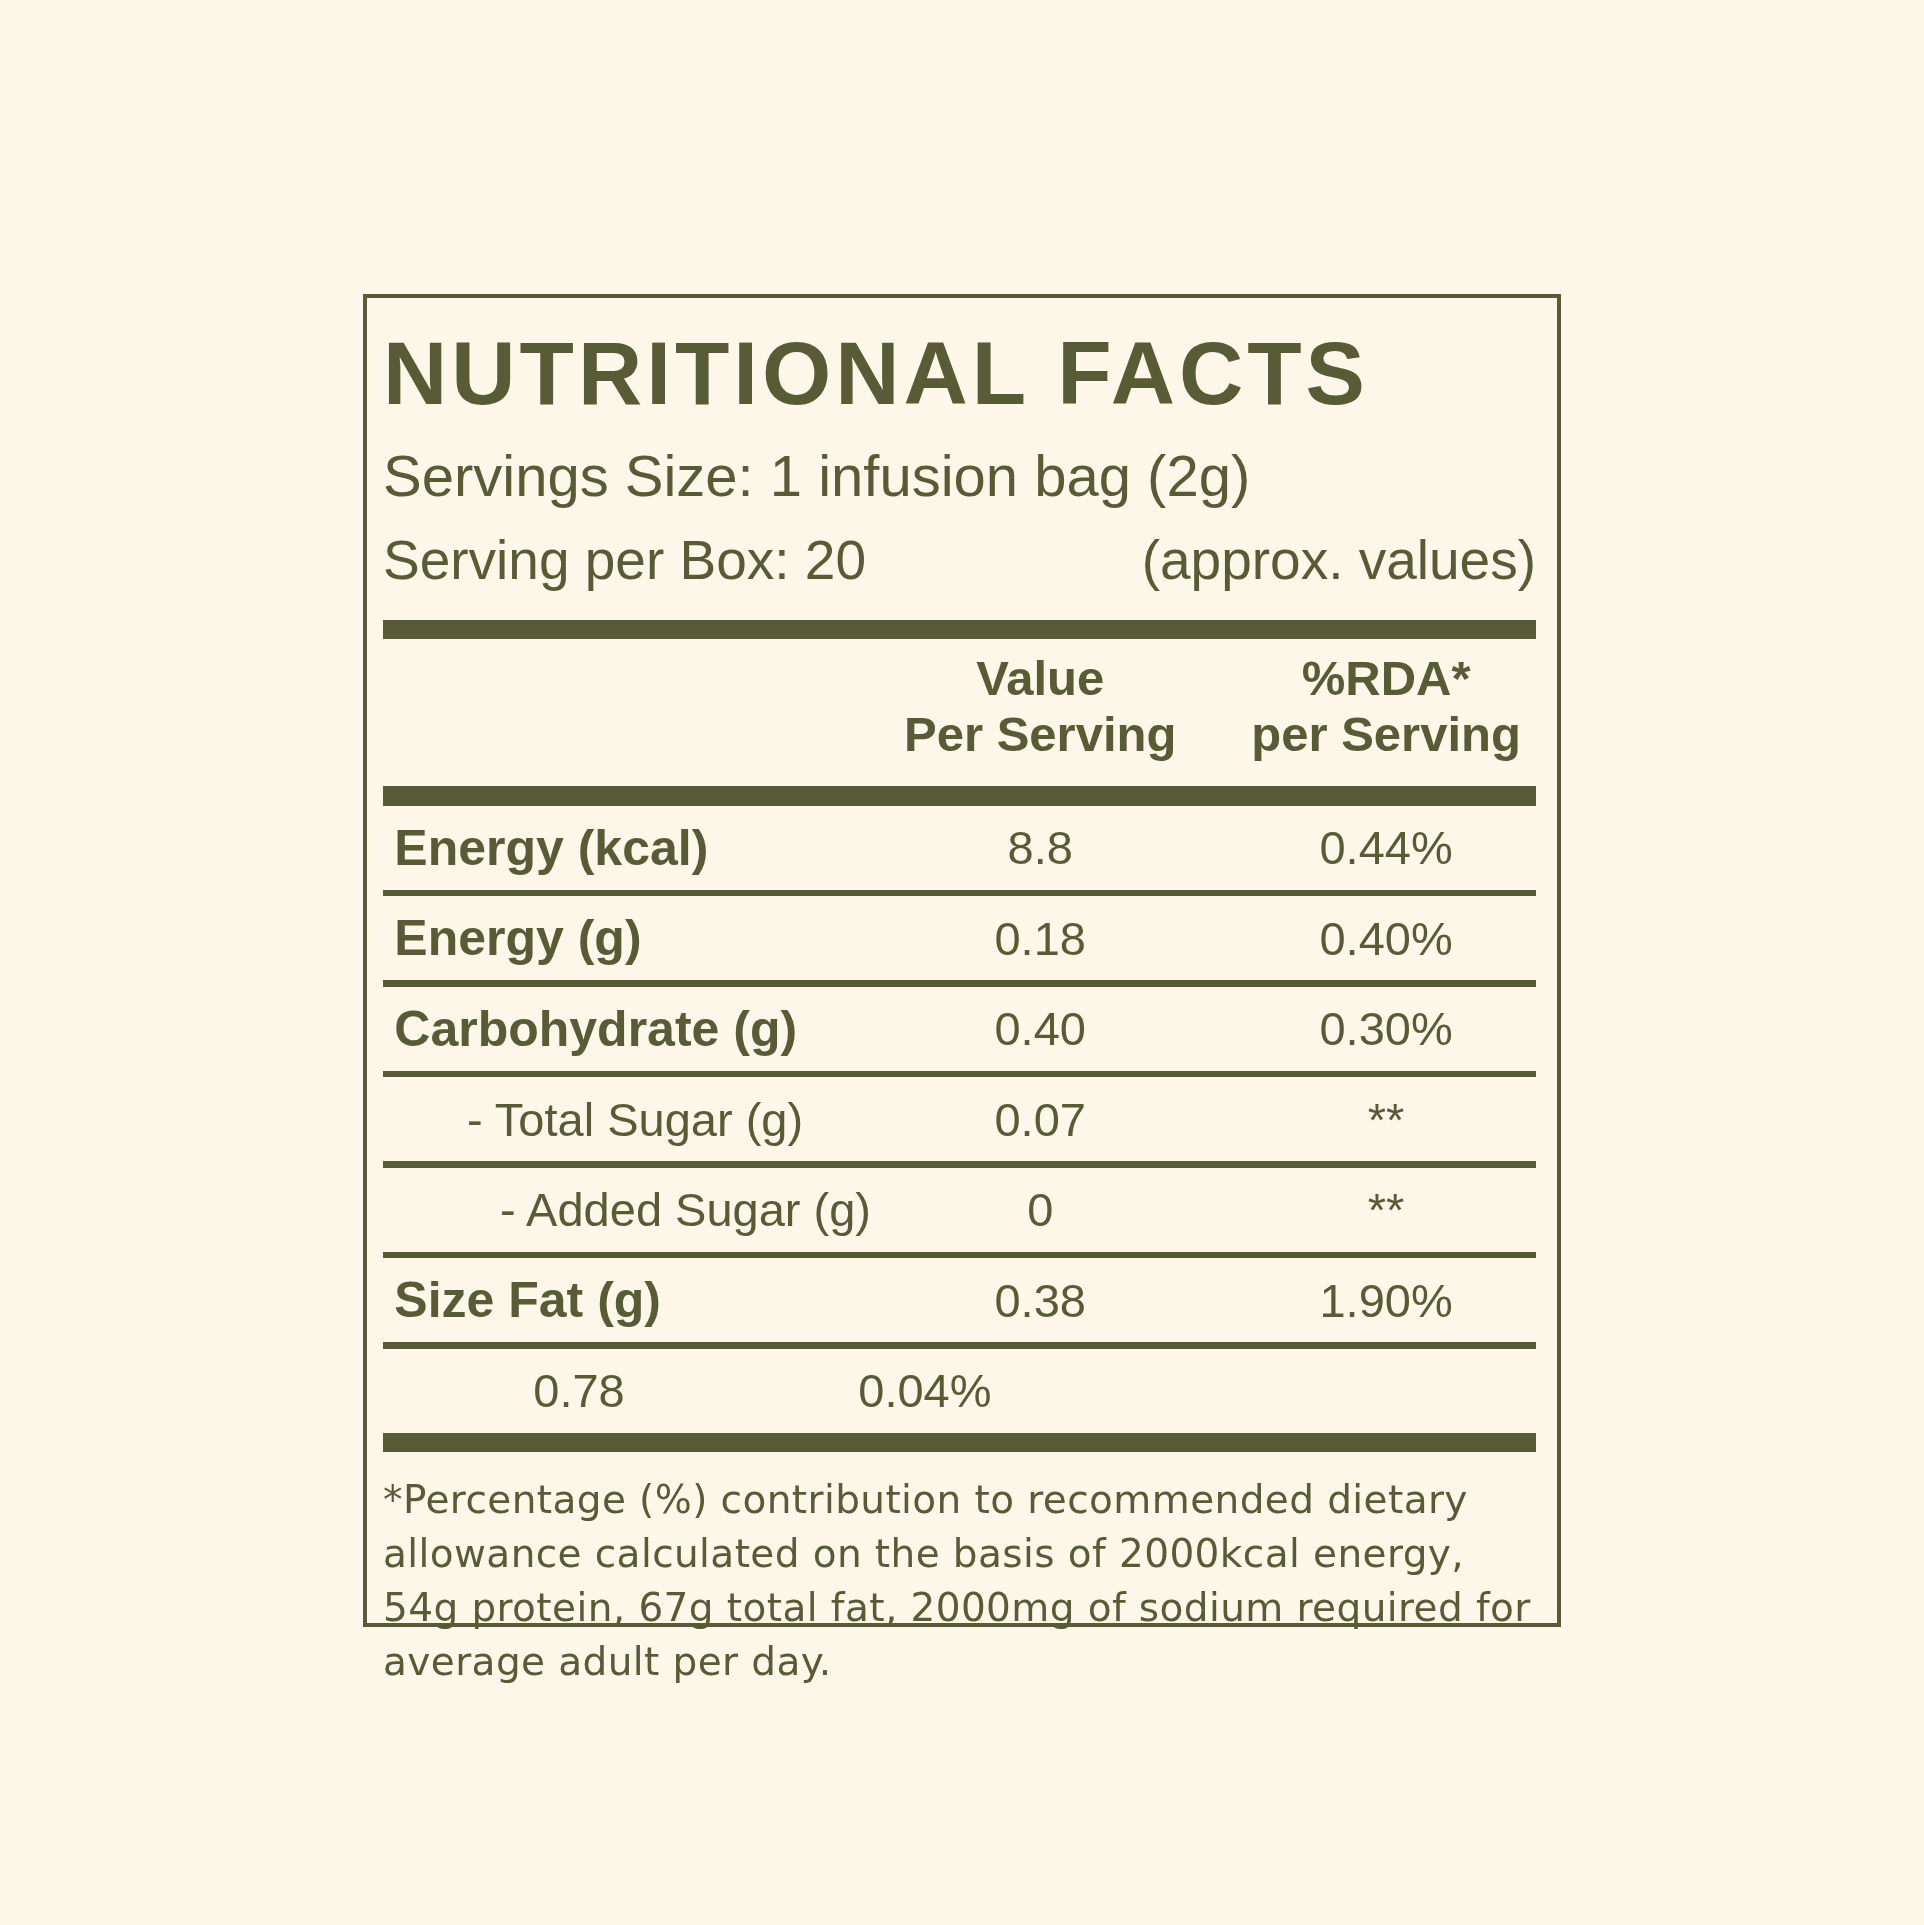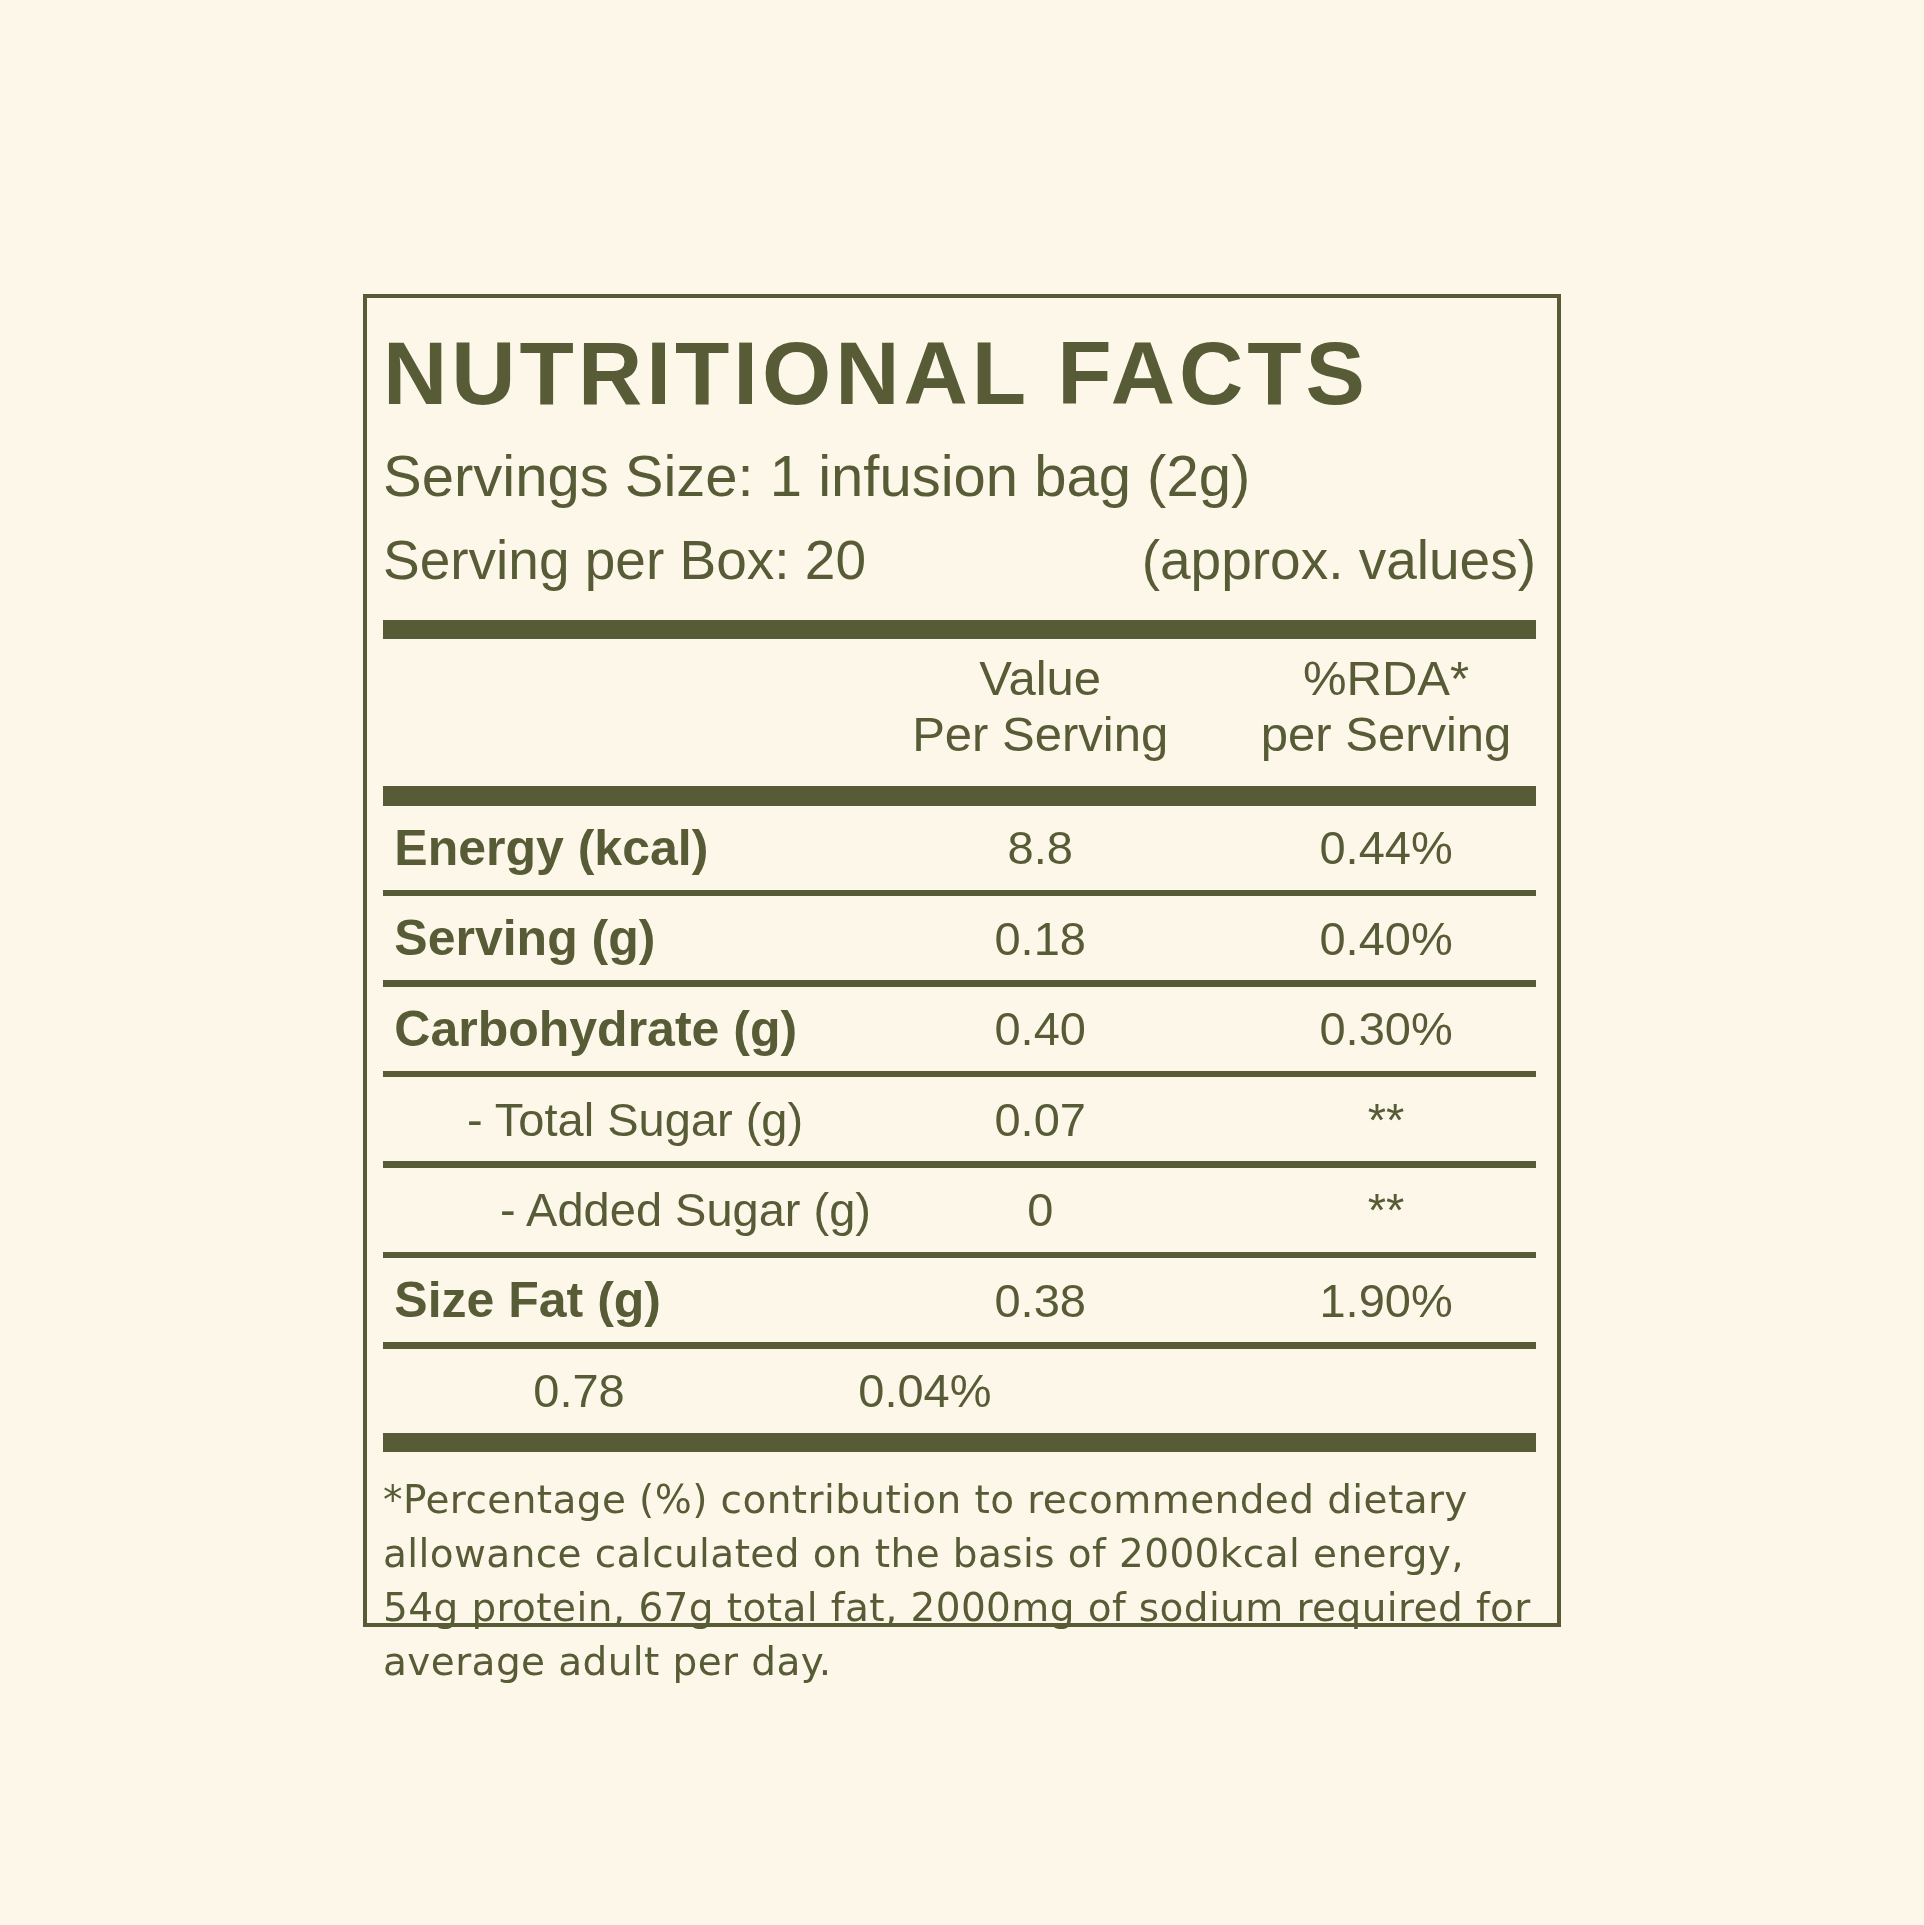--- a/index.html
+++ b/index.html
@@ -44,21 +44,21 @@
   .bar {
     height: 19.4px;
     background: #575C36;
   }
   .bar-top { margin-top: 32px; }
   .col-header {
     display: flex;
     margin-top: 11.3px;
   }
   .col-header .cell {
-    font-weight: normal;
+    font-weight: bold;
     font-size: 49px;
     line-height: 56px;
     text-align: center;
   }
   .cell.c-label { width: 40%; box-sizing: border-box; padding-left: 11.3px; text-align: left; }
   .cell.c-value { width: 34%; text-align: center; }
   .cell.c-rda   { width: 26%; text-align: center; }
   .bar-mid { margin-top: 24px; }
   .row {
     height: 84px;
@@ -123,21 +123,21 @@
   <div class="bar bar-mid"></div>
 
   <div class="row">
     <div class="cell c-label">Energy (kcal)</div>
     <div class="cell c-value">8.8</div>
     <div class="cell c-rda">0.44%</div>
   </div>
   <div class="divider"></div>
 
   <div class="row">
-    <div class="cell c-label">Serving (g)</div>
+    <div class="cell c-label">Energy (g)</div>
     <div class="cell c-value">0.18</div>
     <div class="cell c-rda">0.40%</div>
   </div>
   <div class="divider"></div>
 
   <div class="row">
     <div class="cell c-label">Carbohydrate (g)</div>
     <div class="cell c-value">0.40</div>
     <div class="cell c-rda">0.30%</div>
   </div>

